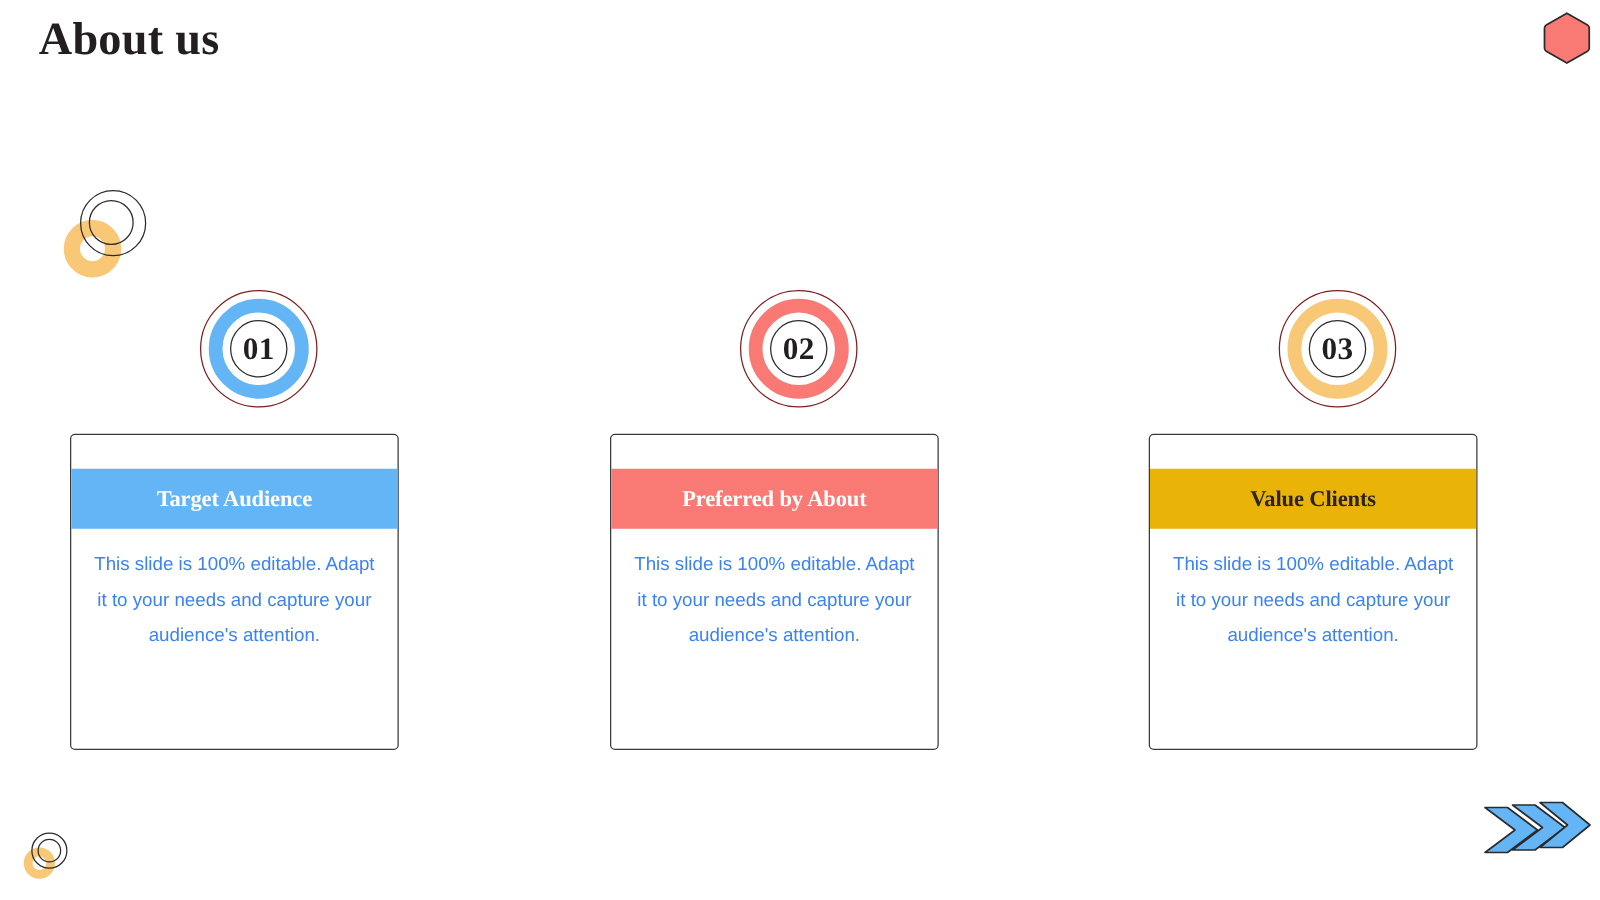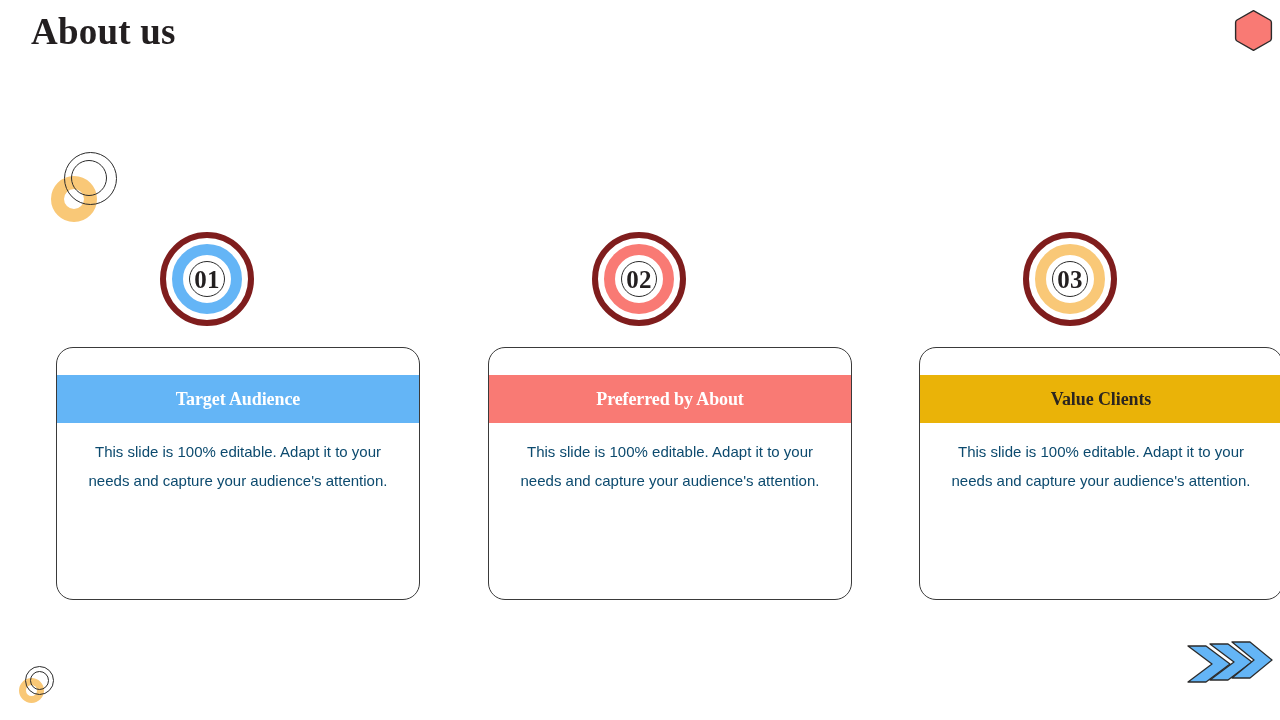--- a/index.html
+++ b/index.html
@@ -45,21 +45,21 @@
   .col-2 { left: 488px; }
   .col-3 { left: 919px; }
 
   
   .badge {
     position: relative;
     width: 94px;
     height: 94px;
     margin: 0 auto;
     border-radius: 50%;
-    border: 6px solid #7f1d1d;
+    border: 1px solid #7f1d1d;
     box-sizing: border-box;
     background: #ffffff;
   }
   .badge-ring {
     position: absolute;
     left: 6px;
     top: 6px;
     right: 6px;
     bottom: 6px;
     border-radius: 50%;
@@ -88,24 +88,24 @@
     color: #231f20;
     line-height: 1;
     letter-spacing: 0.3px;
   }
 
   
   .card {
     position: absolute;
     top: 115px;
     left: 0;
-    width: 364px;
+    width: 263px;
     height: 253px;
     border: 1px solid #3a3a3a;
-    border-radius: 17px;
+    border-radius: 4px;
     background: #ffffff;
     box-sizing: border-box;
     overflow: hidden;
   }
   .card-head {
     position: absolute;
     left: -1px;
     right: -1px;
     top: 27px;
     height: 48px;
@@ -121,21 +121,21 @@
     white-space: nowrap;
   }
   .card-body {
     position: absolute;
     left: 18px;
     right: 18px;
     top: 90px;
     text-align: center;
     font-size: 15px;
     line-height: 28.5px;
-    color: #0c4a6e;
+    color: #3b82f6;
   }
 
   
   .deco { position: absolute; }
 
   .deco-rings-top { left: 49px; top: 148px; width: 90px; height: 90px; }
   .deco-rings-bot { left: 18px; top: 664px; width: 48px; height: 48px; }
 
   .ring-amber {
     position: absolute;

